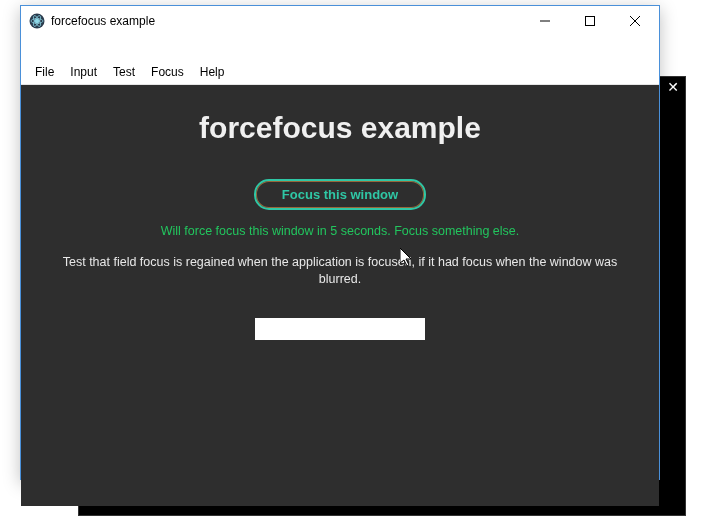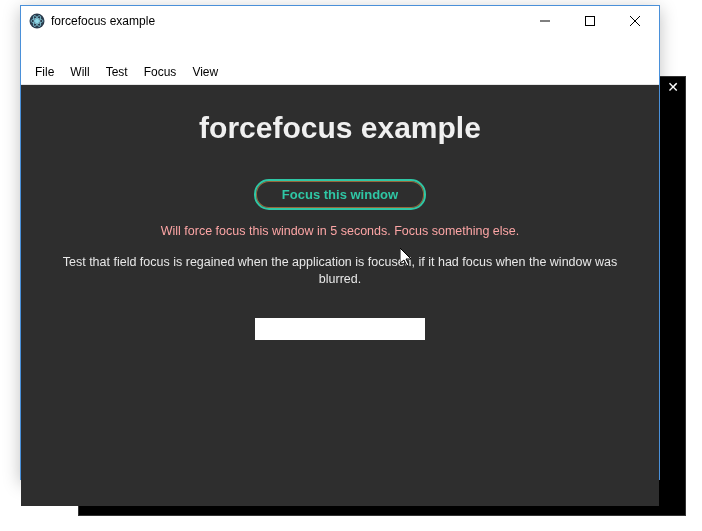--- a/index.html
+++ b/index.html
@@ -102,21 +102,21 @@
     border: 2px solid #2fc7a5;
     border-radius: 15px;
     color: #2fc7a5;
     font-size: 13px;
     font-weight: bold;
     box-shadow: 0 0 0 1px rgba(255,160,70,0.5) inset;
     background: transparent;
   }
   .desc {
     font-size: 12.5px;
-    color: #fca5a5;
+    color: #22c55e;
     margin-top: 14px;
   }
   .h2 {
     font-size: 22px;
     margin: 48px 0 10px 0;
     color: #f0f0f0;
   }
   .desc2 {
     font-size: 12.5px;
     color: #e8e8e8;
@@ -173,24 +173,24 @@
     <div class="winbtn">
       <svg width="10" height="10">
           <line x1="0" y1="0" x2="10" y2="10" stroke="#000" stroke-width="1"></line>
           <line x1="10" y1="0" x2="0" y2="10" stroke="#000" stroke-width="1"></line>
         </svg>
     </div>
   </div>
 
   <div class="menubar">
     <span class="menu-item">File</span>
-    <span class="menu-item">Will</span>
+    <span class="menu-item">Input</span>
     <span class="menu-item">Test</span>
     <span class="menu-item">Focus</span>
-    <span class="menu-item">View</span>
+    <span class="menu-item">Help</span>
   </div>
 
   <div class="content">
     <div class="h1">forcefocus example</div>
     <div class="focus-btn">Focus this window</div>
     <div class="desc">Will force focus this window in 5 seconds. Focus something else.</div>
     <div class="desc2">Test that field focus is regained when the application is focused, if it had focus when the window was blurred.</div>
     <input class="input" type="text" value="" style="">
   </div>
 

